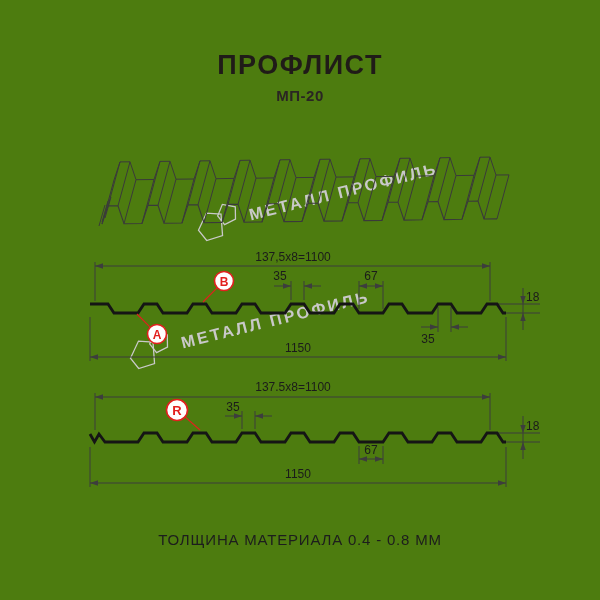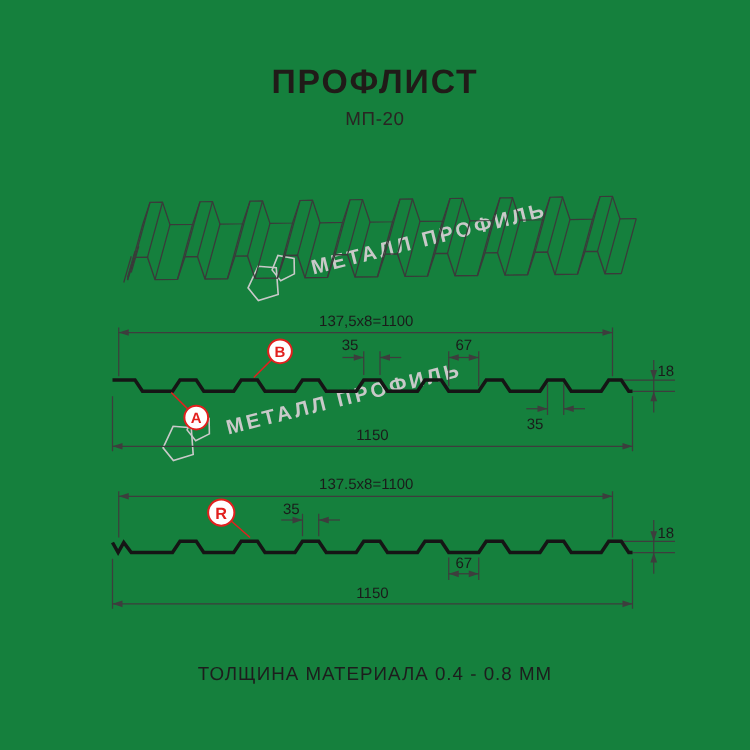--- a/index.html
+++ b/index.html
@@ -1,21 +1,21 @@
 <!DOCTYPE html>
 <html><head>
 <meta charset="utf-8">
 <style>
   html,body{margin:0;padding:0;background:#fff;}
-  .canvas{position:relative;width:600px;height:600px;background:#15803d;overflow:hidden;
+  .canvas{position:relative;width:600px;height:600px;background:#4d7c0f;overflow:hidden;
           font-family:"Liberation Sans",sans-serif;}
   .title{position:absolute;top:50px;left:0;width:600px;text-align:center;
          font-size:27px;font-weight:800;letter-spacing:1.5px;color:#201b18;}
   .subtitle{position:absolute;top:87px;left:0;width:600px;text-align:center;
-         font-size:15px;font-weight:400;letter-spacing:.5px;color:#2a2523;}
+         font-size:15px;font-weight:700;letter-spacing:.5px;color:#2a2523;}
   .footer{position:absolute;top:531px;left:0;width:600px;text-align:center;
          font-size:15px;font-weight:400;letter-spacing:.8px;color:#1d1d1d;}
   .wm{position:absolute;display:flex;align-items:center;gap:9px;color:#c9c9c9;
       font-weight:700;font-size:16.5px;letter-spacing:2.5px;white-space:nowrap;
       transform:rotate(-14deg);transform-origin:0 50%;z-index:1;}
   #wm1{left:196px;top:208px;}
   #wm2{left:128px;top:336px;}
   .wm svg{flex:0 0 auto;}
   svg.overlay{position:absolute;left:0;top:0;z-index:2;}
   text{font-family:"Liberation Sans",sans-serif;}

